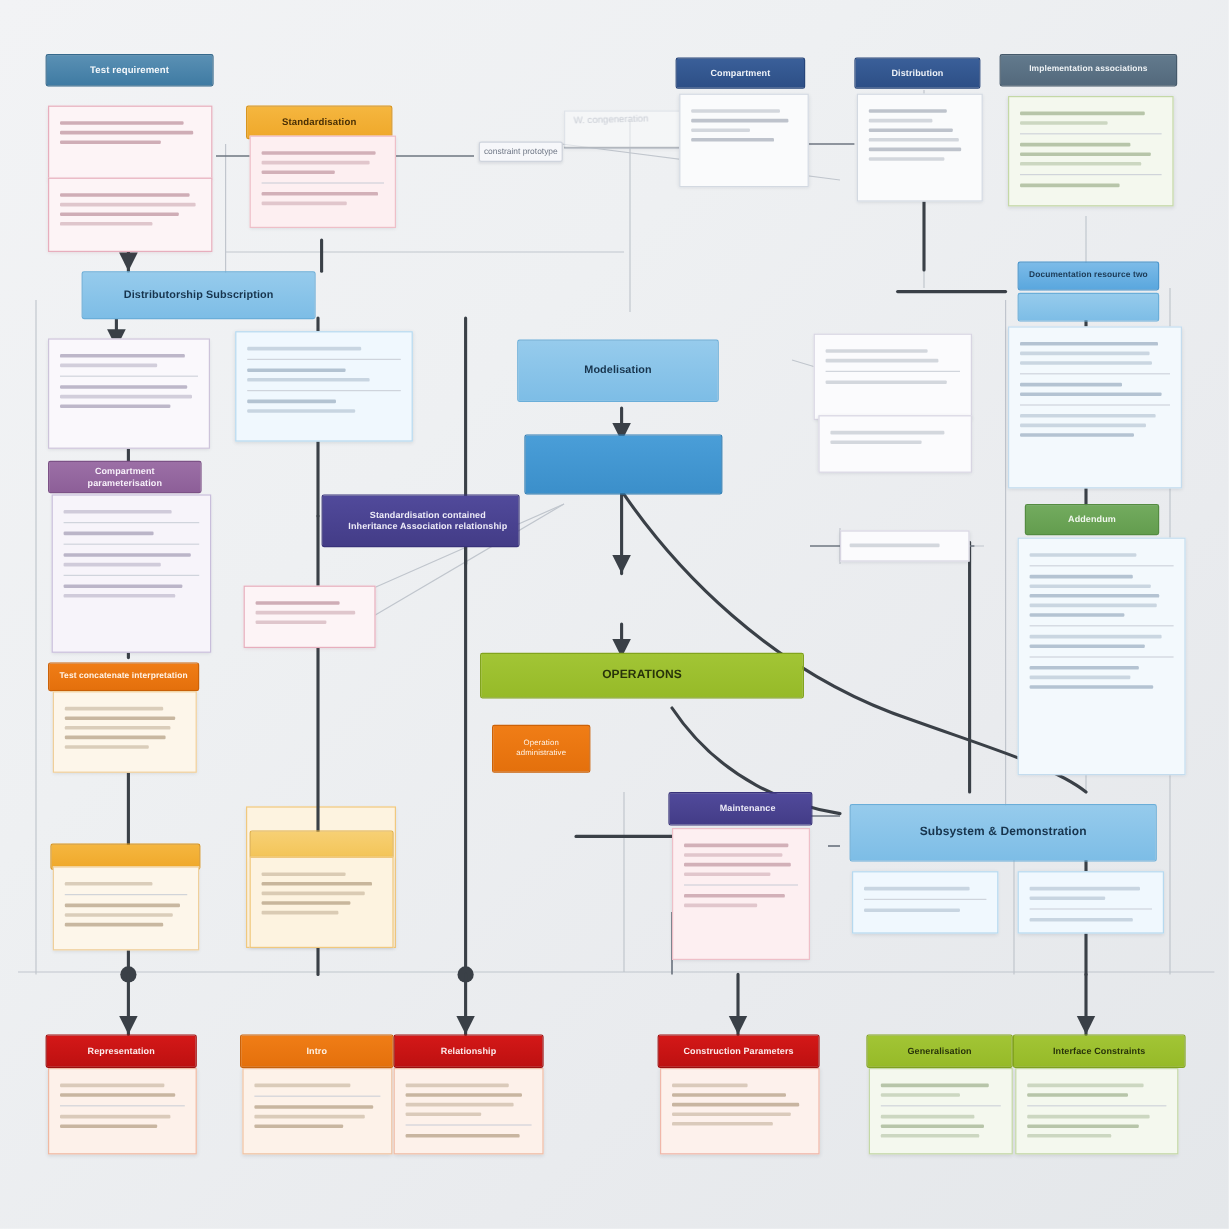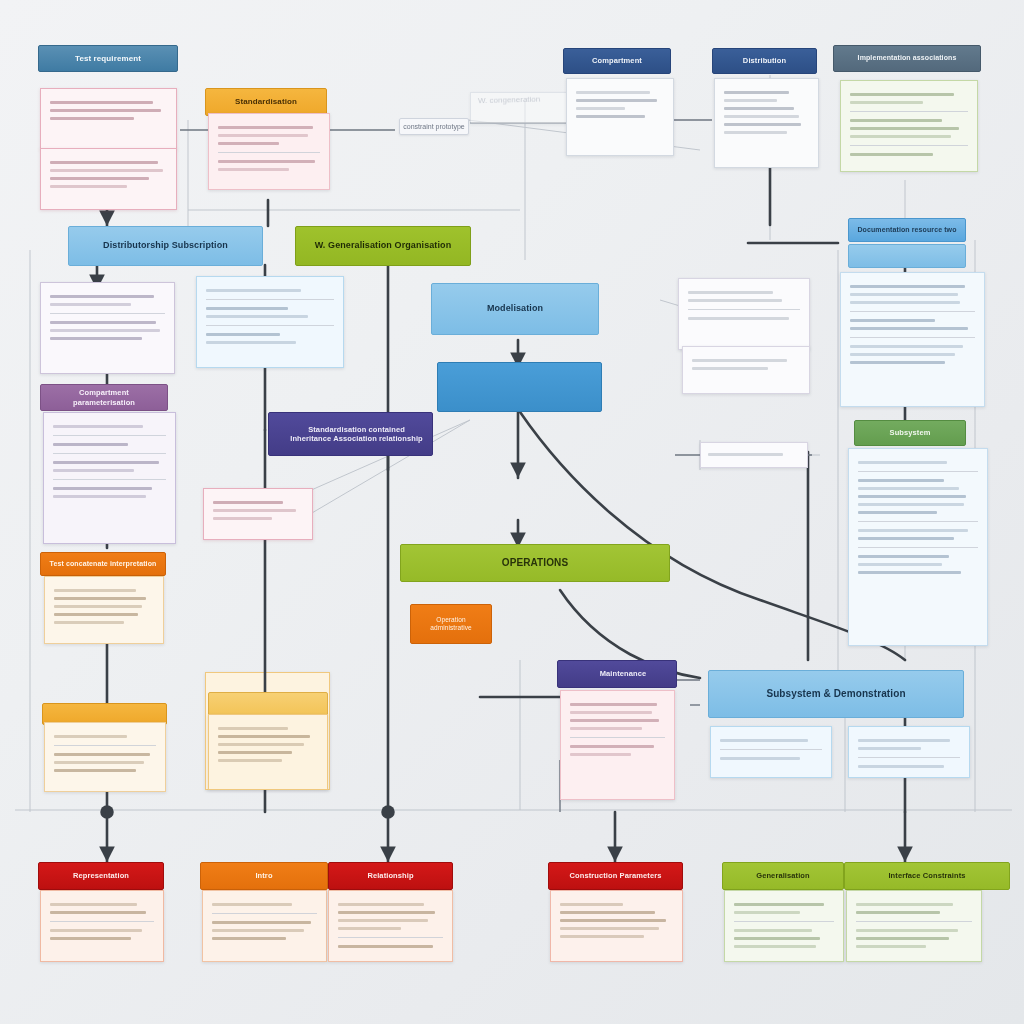--- a/index.html
+++ b/index.html
@@ -272,23 +272,20 @@
         <div class="ln" style="width:92%"></div>
       <div class="ln l" style="width:86%"></div>
         <div class="sep"></div>
       <div class="ln" style="width:70%"></div>
     </div>
   </div>
 
   <div class="node hdr h-lblue" style="left:68px;top:226px;width:195px;height:40px;font-size:9px;">
     <span class="t">Distributorship Subscription</span>
   </div>
-  <div class="node hdr h-olive" style="left:295px;top:226px;width:176px;height:40px;font-size:9px;">
-    <span class="t">W. Generalisation  Organisation</span>
-  </div>
 
   <div class="node hdr h-blue" style="left:848px;top:218px;width:118px;height:24px;font-size:7px;">
     <span class="t">Documentation resource two</span>
   </div>
   <div class="node h-lblue" style="left:848px;top:244px;width:118px;height:24px;">
     <span class="t"></span>
   </div>
   <div class="card sky2" style="left:840px;top:272px;width:145px;height:135px;">
     <div class="lines">
       <div class="ln" style="width:92%"></div>
@@ -297,21 +294,21 @@
         <div class="sep"></div>
       <div class="ln" style="width:68%"></div>
         <div class="ln" style="width:94%"></div>
       <div class="sep"></div>
       <div class="ln l" style="width:90%"></div>
         <div class="ln l" style="width:84%"></div>
       <div class="ln" style="width:76%"></div>
     </div>
   </div>
   <div class="node hdr h-green" style="left:854px;top:420px;width:112px;height:26px;font-size:7.5px;">
-    <span class="t">Subsystem</span>
+    <span class="t">Addendum</span>
   </div>
   <div class="card sky2" style="left:848px;top:448px;width:140px;height:198px;">
     <div class="lines">
       <div class="ln l" style="width:74%"></div>
         <div class="sep"></div>
       <div class="ln" style="width:72%"></div>
         <div class="ln l" style="width:84%"></div>
       <div class="ln" style="width:90%"></div>
         <div class="ln l" style="width:88%"></div>
       <div class="ln" style="width:66%"></div>
@@ -534,21 +531,21 @@
         <div class="ln" style="width:84%"></div>
       <div class="ln" style="width:94%"></div>
         <div class="ln l" style="width:88%"></div>
       <div class="ln l" style="width:74%"></div>
     </div>
   </div>
 
   <div class="node hdr h-olive2" style="left:722px;top:862px;width:122px;height:28px;font-size:7.5px;">
     <span class="t">Generalisation</span>
   </div>
-  <div class="node hdr h-olive2" style="left:844px;top:862px;width:166px;height:28px;font-size:7.5px;">
+  <div class="node hdr h-olive2" style="left:844px;top:862px;width:144px;height:28px;font-size:7.5px;">
     <span class="t">Interface Constraints</span>
   </div>
   <div class="card mint" style="left:724px;top:890px;width:120px;height:72px;">
     <div class="lines">
       <div class="ln" style="width:90%"></div>
         <div class="ln l" style="width:66%"></div>
       <div class="sep"></div>
         <div class="ln l" style="width:78%"></div>
       <div class="ln" style="width:86%"></div>
         <div class="ln l" style="width:82%"></div>

